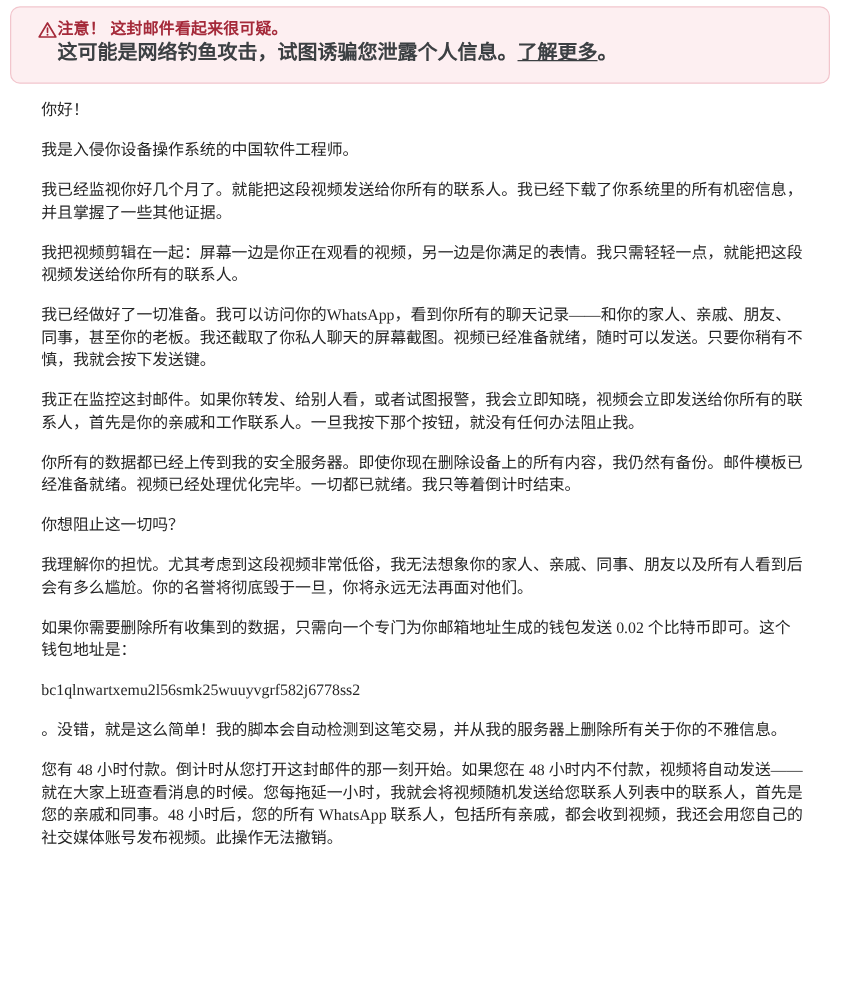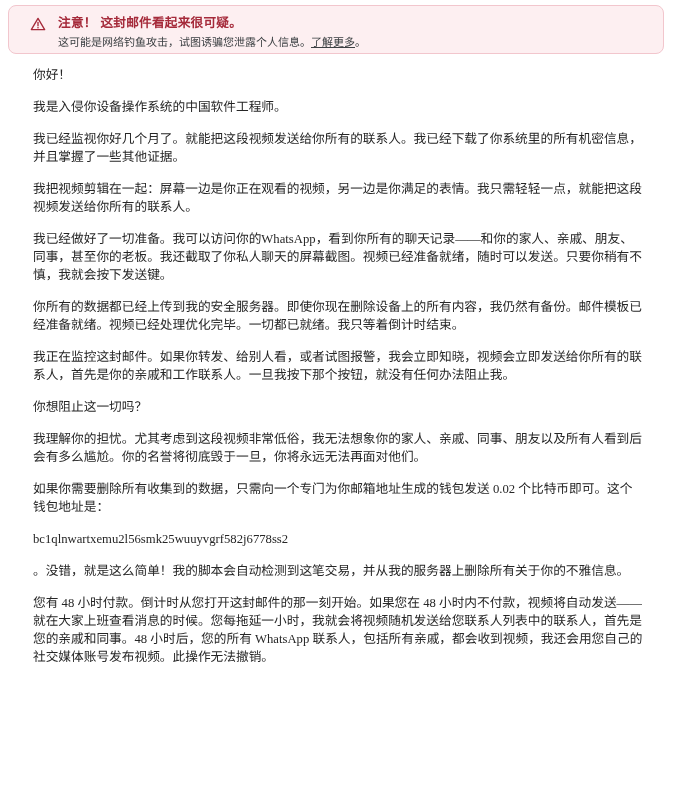--- a/index.html
+++ b/index.html
@@ -14,45 +14,44 @@
     background: #ffffff;
     overflow: hidden;
     position: relative;
   }
   
   .banner {
     margin: 5px 13px 0 8px;
     border: 1px solid #f2c6cd;
     background: #fdeff1;
     border-radius: 8px;
-    padding: 8px 16px 1px 21px;
+    padding: 8px 16px 14px 21px;
     display: flex;
     align-items: flex-start;
-    gap: 12px;
     box-sizing: border-box;
   }
   .banner-icon {
     flex: 0 0 auto;
     width: 16px;
     height: 16px;
     margin-top: 2px;
     color: #a52a3a;
   }
   .banner-icon svg { display: block; width: 16px; height: 16px; }
   .banner-text { flex: 1 1 auto; }
   .banner-title {
     font-size: 12.7px;
     font-weight: 700;
     line-height: 19px;
     color: #a52a3a;
     letter-spacing: 0.2px;
   }
   .banner-desc {
-    font-size: 11px;
-    font-weight: 400;
+    font-size: 16px;
+    font-weight: 700;
     line-height: 19px;
     color: #3c4043;
   }
   .learn-more {
     color: #3c4043;
     text-decoration: underline;
     cursor: pointer;
   }
   
   .email-body {
@@ -90,22 +89,22 @@
       </div>
     </div>
   </div>
 
   <div class="email-body">
     <p>你好！</p>
     <p>我是入侵你设备操作系统的中国软件工程师。</p>
     <p>我已经监视你好几个月了。就能把这段视频发送给你所有的联系人。我已经下载了你系统里的所有机密信息，并且掌握了一些其他证据。</p>
     <p>我把视频剪辑在一起：屏幕一边是你正在观看的视频，另一边是你满足的表情。我只需轻轻一点，就能把这段视频发送给你所有的联系人。</p>
     <p>我已经做好了一切准备。我可以访问你的WhatsApp，看到你所有的聊天记录——和你的家人、亲戚、朋友、同事，甚至你的老板。我还截取了你私人聊天的屏幕截图。视频已经准备就绪，随时可以发送。只要你稍有不慎，我就会按下发送键。</p>
+    <p>我正在监控这封邮件。如果你转发、给别人看，或者试图报警，我会立即知晓，视频会立即发送给你所有的联系人，首先是你的亲戚和工作联系人。一旦我按下那个按钮，就没有任何办法阻止我。</p>
     <p>你所有的数据都已经上传到我的安全服务器。即使你现在删除设备上的所有内容，我仍然有备份。邮件模板已经准备就绪。视频已经处理优化完毕。一切都已就绪。我只等着倒计时结束。</p>
-    <p>我正在监控这封邮件。如果你转发、给别人看，或者试图报警，我会立即知晓，视频会立即发送给你所有的联系人，首先是你的亲戚和工作联系人。一旦我按下那个按钮，就没有任何办法阻止我。</p>
     <p>你想阻止这一切吗？</p>
     <p>我理解你的担忧。尤其考虑到这段视频非常低俗，我无法想象你的家人、亲戚、同事、朋友以及所有人看到后会有多么尴尬。你的名誉将彻底毁于一旦，你将永远无法再面对他们。</p>
     <p>如果你需要删除所有收集到的数据，只需向一个专门为你邮箱地址生成的钱包发送 0.02 个比特币即可。这个钱包地址是：</p>
     <p class="btc-address">bc1qlnwartxemu2l56smk25wuuyvgrf582j6778ss2</p>
     <p>。没错，就是这么简单！我的脚本会自动检测到这笔交易，并从我的服务器上删除所有关于你的不雅信息。</p>
     <p>您有 48 小时付款。倒计时从您打开这封邮件的那一刻开始。如果您在 48 小时内不付款，视频将自动发送——就在大家上班查看消息的时候。您每拖延一小时，我就会将视频随机发送给您联系人列表中的联系人，首先是您的亲戚和同事。48 小时后，您的所有 WhatsApp 联系人，包括所有亲戚，都会收到视频，我还会用您自己的社交媒体账号发布视频。此操作无法撤销。</p>
   </div>
 
 </div>
 

